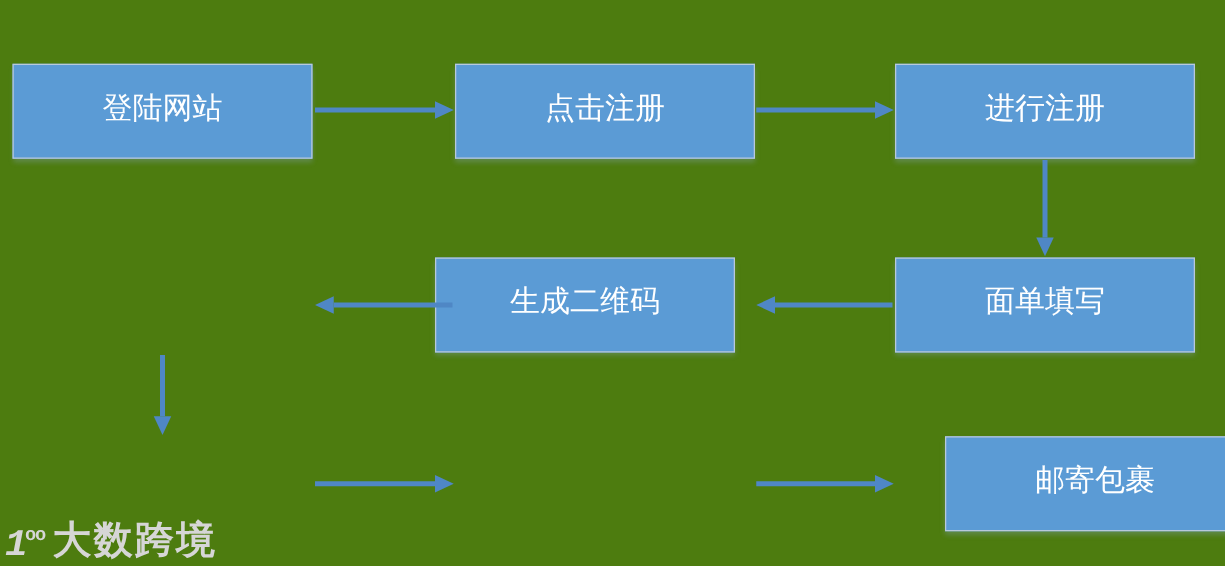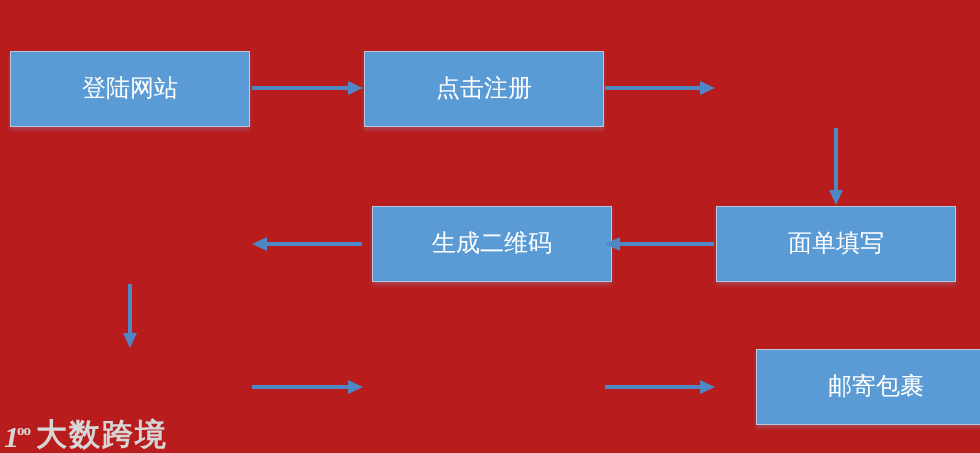--- a/index.html
+++ b/index.html
@@ -1,22 +1,22 @@
 <!DOCTYPE html>
 <html><head>
 <meta charset="utf-8">
 <style>
   html, body { margin: 0; padding: 0; background: #ffffff; }
   #canvas {
     position: relative;
     width: 980px;
     height: 453px;
-    background: #b91c1c;
+    background: #4d7c0f;
     overflow: hidden;
-    font-family: Liberation Serif, serif;
+    font-family: Liberation Mono, monospace;
   }
   .node {
     position: absolute;
     width: 240px;
     height: 76px;
     background: #5b9bd5;
     border: 1px solid #b9c9dc;
     box-sizing: border-box;
     box-shadow: 0 3px 4px rgba(140,170,210,0.30);
     display: flex;
@@ -26,21 +26,21 @@
     font-size: 24px;
     line-height: 1.32;
     text-align: center;
     white-space: pre-line;
   }
   
   .pos-r1c1 { left: 10px;  top: 51px;  }
   .pos-r1c2 { left: 364px; top: 51px; justify-content: center;  }
   .pos-r1c3 { left: 716px; top: 51px;  }
   .pos-r2c1 { left: 10px;  top: 206px; }
-  .pos-r2c2 { left: 372px; top: 206px; }
+  .pos-r2c2 { left: 348px; top: 206px; }
   .pos-r2c3 { left: 716px; top: 206px; }
   .pos-r3c1 { left: 10px;  top: 349px; }
   .pos-r3c2 { left: 364px; top: 349px; }
   .pos-r3c3 { left: 756px; top: 349px; }
 
   
   .edge-line-h { position: absolute; height: 4px; background: #4f87c5; }
   .edge-line-v { position: absolute; width: 4px;  background: #4f87c5; }
   .head-right {
     position: absolute; width: 0; height: 0;
@@ -79,20 +79,23 @@
 <body>
 
 <div id="canvas">
 
   <div class="node pos-r1c1">
     <span>登陆网站</span>
   </div>
   <div class="node pos-r1c2">
     <span>点击注册</span>
   </div>
+  <div class="node pos-r1c3">
+    <span>进行注册</span>
+  </div>
 
   <div class="node pos-r2c2">
     <span>生成二维码</span>
   </div>
   <div class="node pos-r2c3">
     <span>面单填写</span>
   </div>
 
   <div class="node pos-r3c3">
     <span>邮寄包裹</span>

